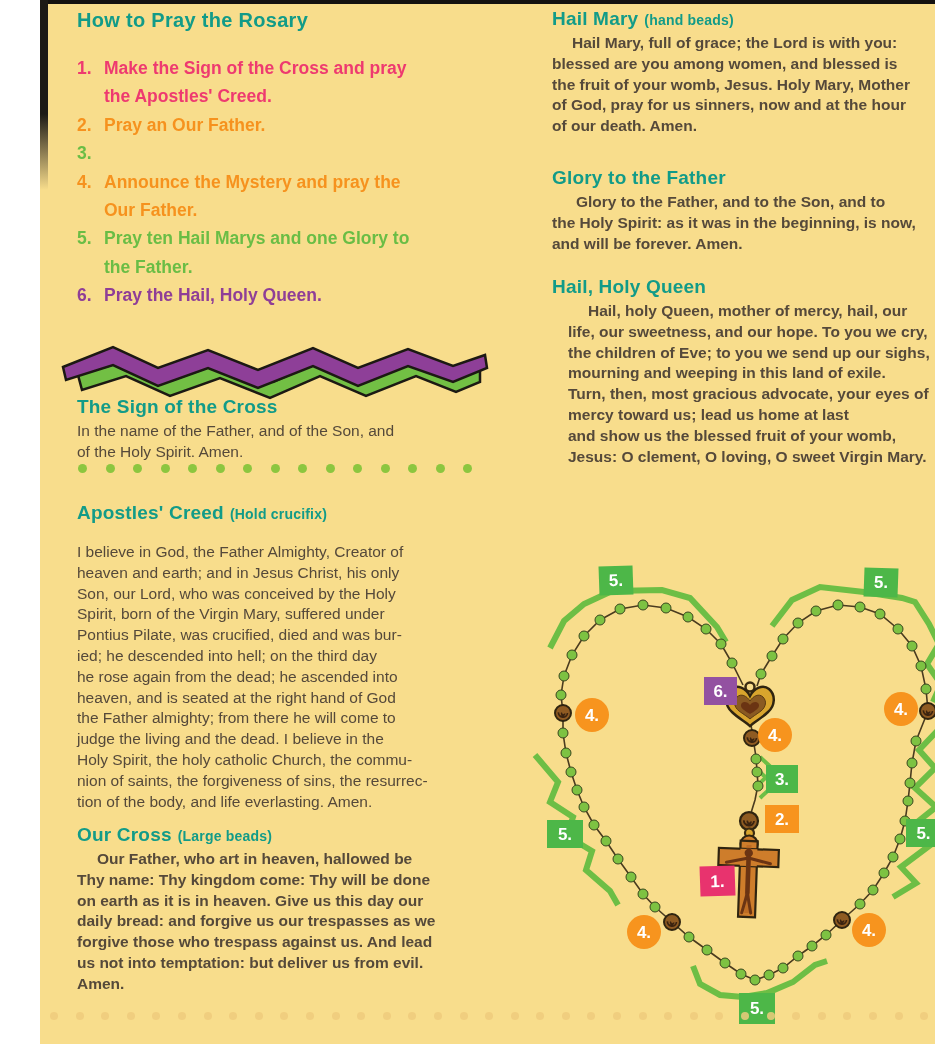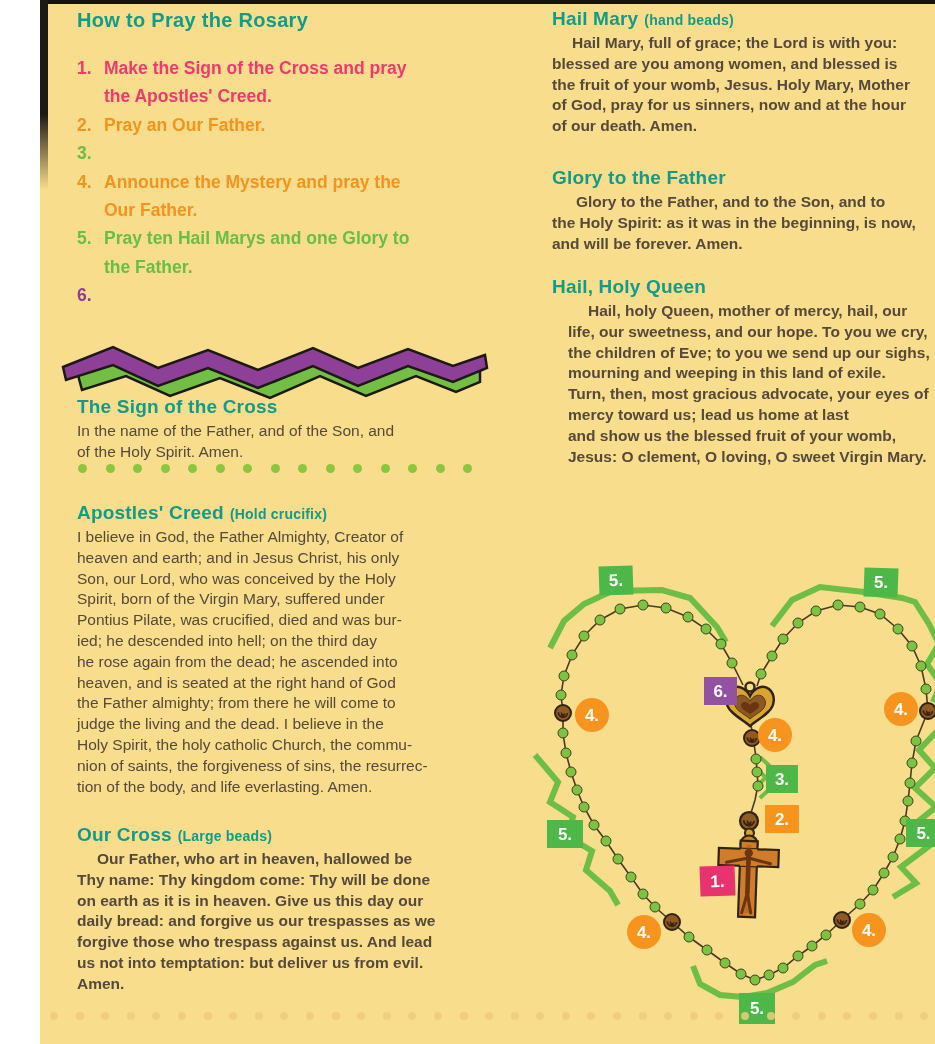--- a/index.html
+++ b/index.html
@@ -63,20 +63,21 @@
       <span class="step-text">Announce the Mystery and pray the
 Our Father.</span>
     </div>
     <div class="step" style="color: rgb(106, 189, 69);">
       <span class="step-num">5.</span>
       <span class="step-text">Pray ten Hail Marys and one Glory to
 the Father.</span>
     </div>
     <div class="step" style="color: rgb(143, 62, 151);">
       <span class="step-num">6.</span>
+      <span class="step-text">Pray the Hail, Holy Queen.</span>
     </div>
   </div>
 
   <svg class="abs" style="left:18px;top:340px;" width="432" height="62" viewBox="0 0 432 62">
     <polygon points="20,35 70,20 115,40 165,22 215,42 265,20 310,40 360,20 400,36 422,28 422,42 398,52 358,36 308,56 262,36 212,58 162,38 112,56 68,36 24,50" fill="#72BF44" stroke="#1c1913" stroke-width="2.5"></polygon>
     <polygon points="5,27 55,7 100,28 150,10 200,30 255,8 300,28 350,9 395,26 427,15 429,28 395,42 350,26 300,46 255,26 200,48 150,28 100,46 55,25 8,40" fill="#8E3F98" stroke="#1c1913" stroke-width="2.5"></polygon>
   </svg>
 
   <h2 class="heading abs" style="left:37px;top:396px;">
     <span>The Sign of the Cross</span>
@@ -98,21 +99,21 @@
       <span class="dot"></span>
       <span class="dot"></span>
       <span class="dot"></span>
       <span class="dot"></span>
       <span class="dot"></span>
     </div>
 
   <h2 class="heading abs" style="left:37px;top:502px;">
     <span>Apostles' Creed</span><span class="note">(Hold crucifix)</span>
   </h2>
-  <div class="body abs" style="left:37px;top:527px;width:425px;">I believe in God, the Father Almighty, Creator of
+  <div class="body abs" style="left:37px;top:542px;width:425px;">I believe in God, the Father Almighty, Creator of
 heaven and earth; and in Jesus Christ, his only
 Son, our Lord, who was conceived by the Holy
 Spirit, born of the Virgin Mary, suffered under
 Pontius Pilate, was crucified, died and was bur-
 ied; he descended into hell; on the third day
 he rose again from the dead; he ascended into
 heaven, and is seated at the right hand of God
 the Father almighty; from there he will come to
 judge the living and the dead. I believe in the
 Holy Spirit, the holy catholic Church, the commu-

